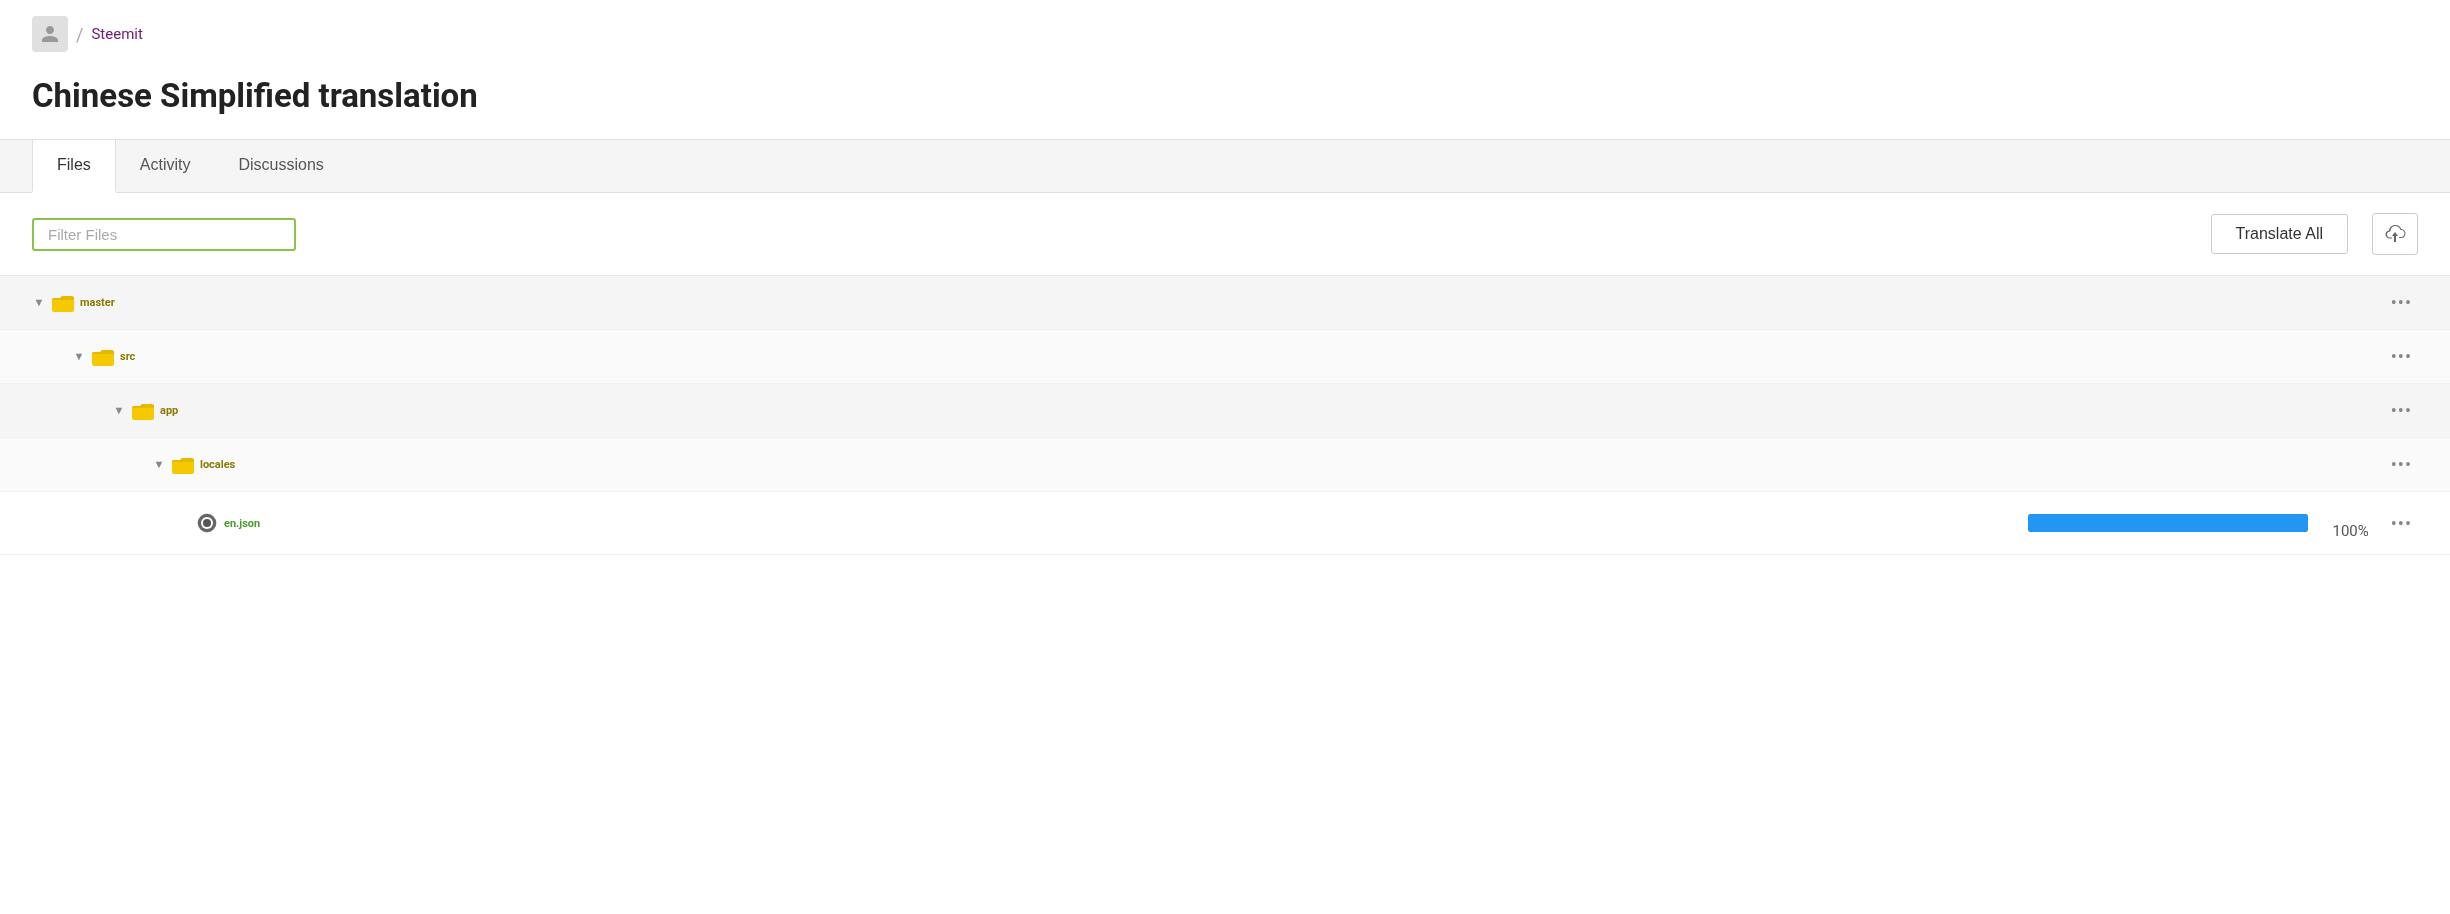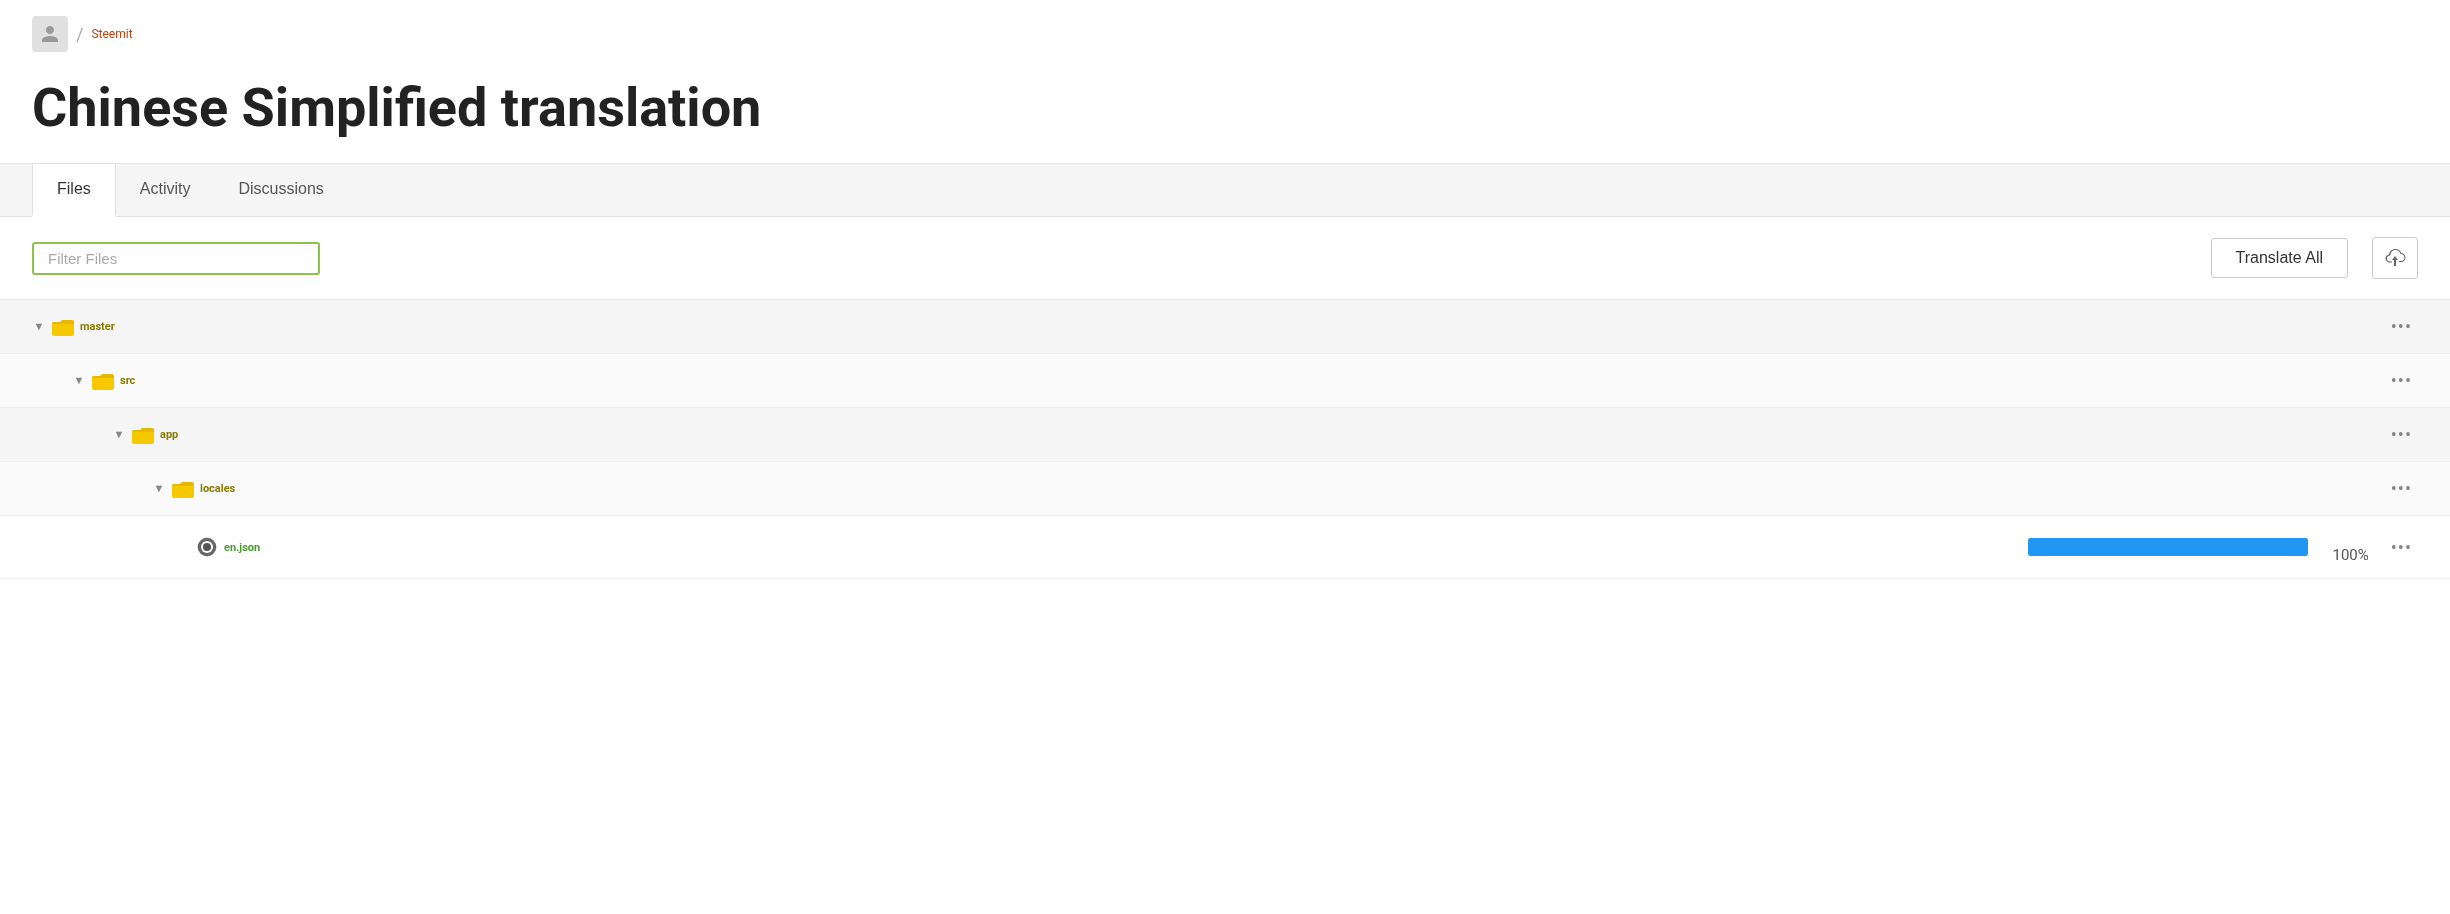--- a/index.html
+++ b/index.html
@@ -29,27 +29,27 @@
     .breadcrumb-avatar svg {
       width: 20px;
       height: 20px;
       fill: #999;
     }
     .breadcrumb-separator {
       color: #aaa;
       font-size: 18px;
     }
     .breadcrumb-name {
-      font-size: 12px;
-      color: #c2410c;
+      font-size: 15px;
+      color: #701a75;
     }
 
     .page-title {
       padding: 8px 32px 24px 32px;
-      font-size: 54px;
+      font-size: 33px;
       font-weight: 700;
       color: #222;
     }
 
     .tabs-container {
       background: #f5f5f5;
       border-top: 1px solid #e0e0e0;
       border-bottom: 1px solid #e0e0e0;
       padding: 0 32px;
       display: flex;
@@ -78,21 +78,21 @@
     }
 
     .toolbar {
       display: flex;
       align-items: center;
       justify-content: space-between;
       padding: 20px 32px;
       background: #fff;
     }
     .filter-input {
-      width: 288px;
+      width: 264px;
       padding: 6px 14px;
       border: 2px solid #8bc34a;
       border-radius: 3px;
       font-size: 15px;
       color: #333;
       outline: none;
     }
     .filter-input::placeholder {
       color: #aaa;
     }

